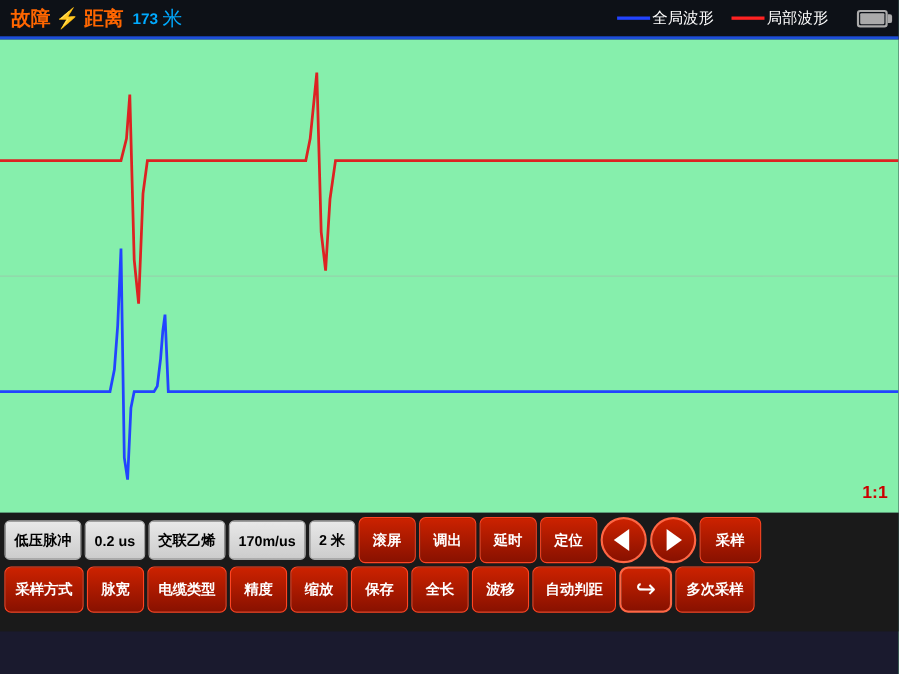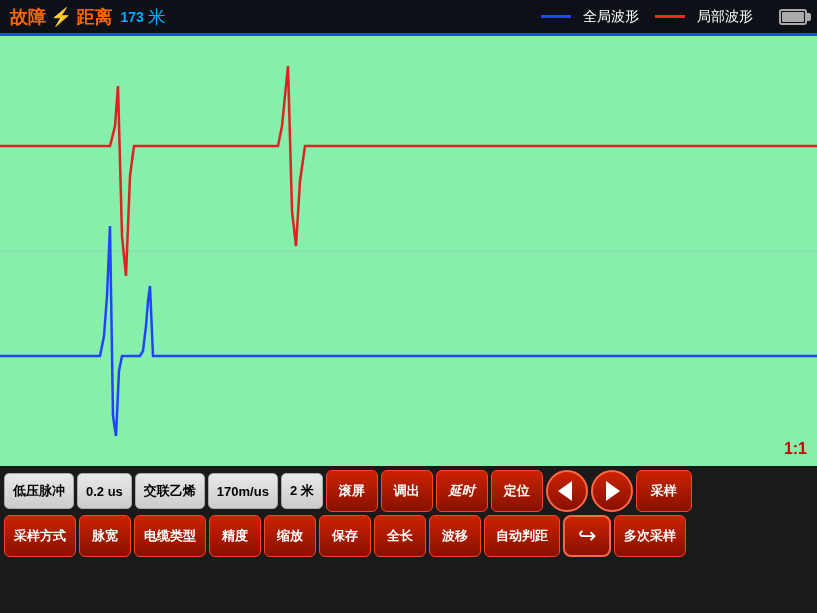--- a/index.html
+++ b/index.html
@@ -41,21 +41,21 @@
     }
     .legend {
       display: flex;
       align-items: center;
       gap: 16px;
       margin-left: auto;
     }
     .legend-item {
       display: flex;
       align-items: center;
-      gap: 12px;
+      gap: 2px;
       color: white;
       font-size: 14px;
     }
     .legend-line {
       width: 30px;
       height: 3px;
     }
     .battery-icon {
       margin-left: 10px;
       border: 2px solid #aaa;
@@ -98,21 +98,21 @@
       bottom: 8px;
       right: 10px;
       color: #cc0000;
       font-size: 16px;
       font-weight: bold;
     }
 
     
     .controls {
       background: #1a1a1a;
-      height: 147px;
+      height: 108px;
       padding: 4px 4px;
     }
 
     .control-row {
       display: flex;
       gap: 3px;
       margin-bottom: 3px;
       align-items: center;
     }
 
@@ -253,21 +253,21 @@
 <div class="controls">
 
   <div class="control-row">
     <div class="info-block">低压脉冲</div>
     <div class="info-block">0.2 us</div>
     <div class="info-block">交联乙烯</div>
     <div class="info-block">170m/us</div>
     <div class="info-block">2 米</div>
     <button class="btn" style="min-width:52px;">滚屏</button>
     <button class="btn" style="min-width:52px;">调出</button>
-    <button class="btn" style="min-width:52px;font-style:italic;">延时</button>
+    <button class="btn" style="min-width:52px;">延时</button>
     <button class="btn" style="min-width:52px;">定位</button>
     <div class="circle-btn">
       <div class="arrow-left"></div>
     </div>
     <div class="circle-btn">
       <div class="arrow-right"></div>
     </div>
     <button class="btn" style="min-width:56px;">采样</button>
   </div>
 

